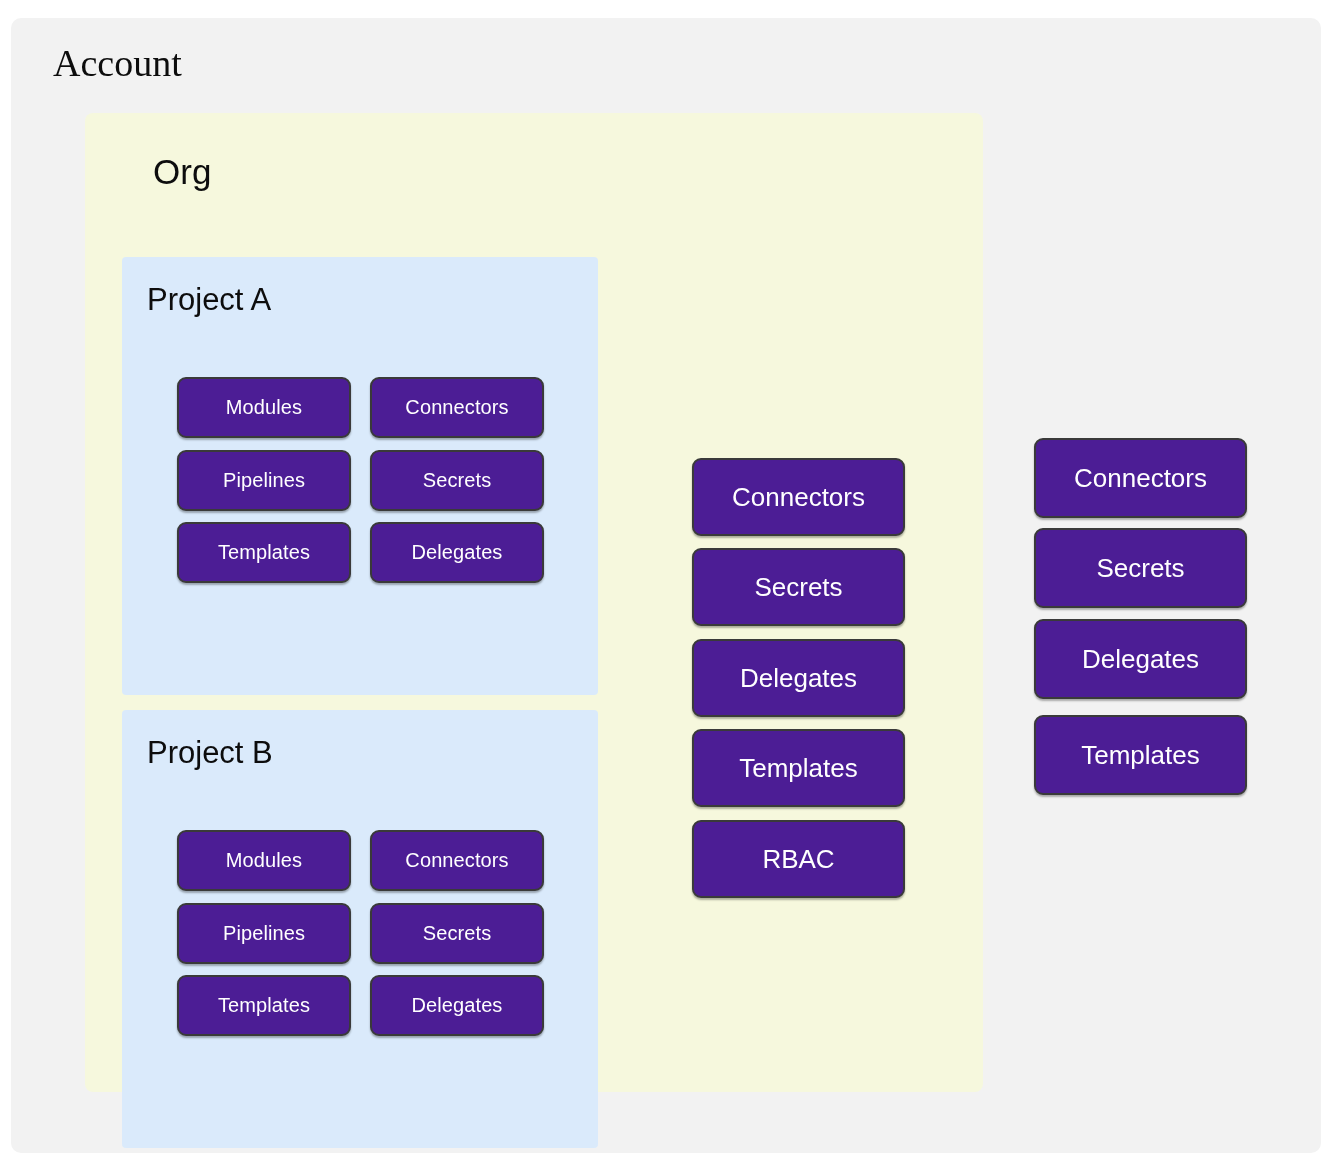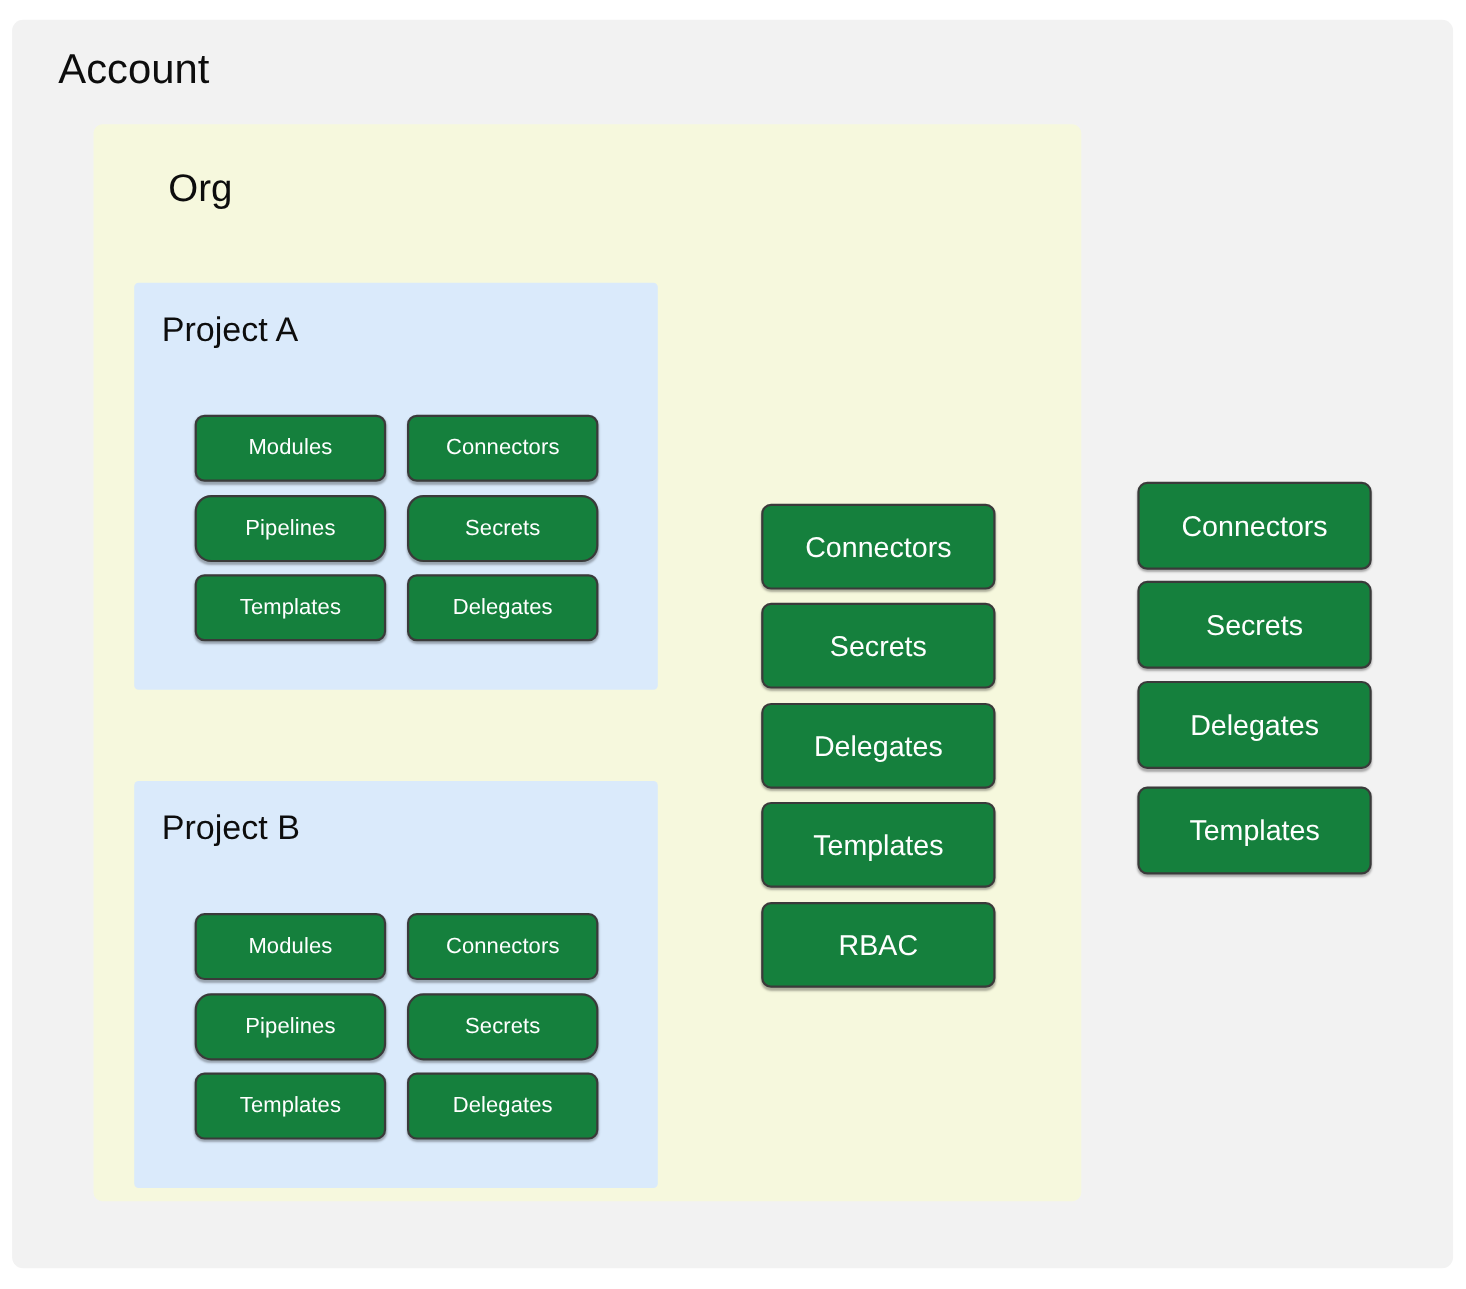--- a/index.html
+++ b/index.html
@@ -36,20 +36,21 @@
 
   .account-title {
     position: absolute;
     left: 42px;
     top: 22px;
     font-size: 38px;
     line-height: 46px;
     color: #0d0d0d;
     font-weight: 400;
     white-space: nowrap;
+    font-family: Liberation Serif, serif;
   }
 
   
   .org-box {
     position: absolute;
     left: 74px;
     top: 95px;
     width: 898px;
     height: 979px;
     background: #f6f8dd;
@@ -67,21 +68,21 @@
     font-weight: 400;
     white-space: nowrap;
     margin-left: 24px;
   }
 
   
   .project-box {
     position: absolute;
     left: 37px;
     width: 476px;
-    height: 370px;
+    height: 438px;
     background: #daeafb;
     border-radius: 4px;
     box-sizing: border-box;
   }
   .project-box.project-a { top: 144px; }
   .project-box.project-b { top: 597px; }
 
   .project-title {
     position: absolute;
     left: 25px;
@@ -89,21 +90,21 @@
     font-size: 31px;
     line-height: 38px;
     color: #0d0d0d;
     font-weight: 400;
     white-space: nowrap;
   }
 
   
   .node {
     position: absolute;
-    background: #15803d;
+    background: #4c1d95;
     color: #ffffff;
     border: 2px solid #3a3a3a;
     border-radius: 9px;
     box-sizing: border-box;
     display: flex;
     align-items: center;
     justify-content: center;
     text-align: center;
     box-shadow: 0 2px 2px rgba(0,0,0,0.30);
     user-select: none;
@@ -119,21 +120,21 @@
   }
   .node.small {
     width: 174px;
     height: 61px;
     font-size: 20px;
     letter-spacing: 0.1px;
   }
   .node.small.col-0 { left: 0px; }
   .node.small.col-1 { left: 193px; }
   .node.small.row-0 { top: 0px; }
-  .node.small.row-1 { top: 73px; border-radius: 15px; }
+  .node.small.row-1 { top: 73px; }
   .node.small.row-2 { top: 145px; }
 
   
   .org-column {
     position: absolute;
     left: 607px;
     top: 345px;
     width: 213px;
     height: 442px;
   }

